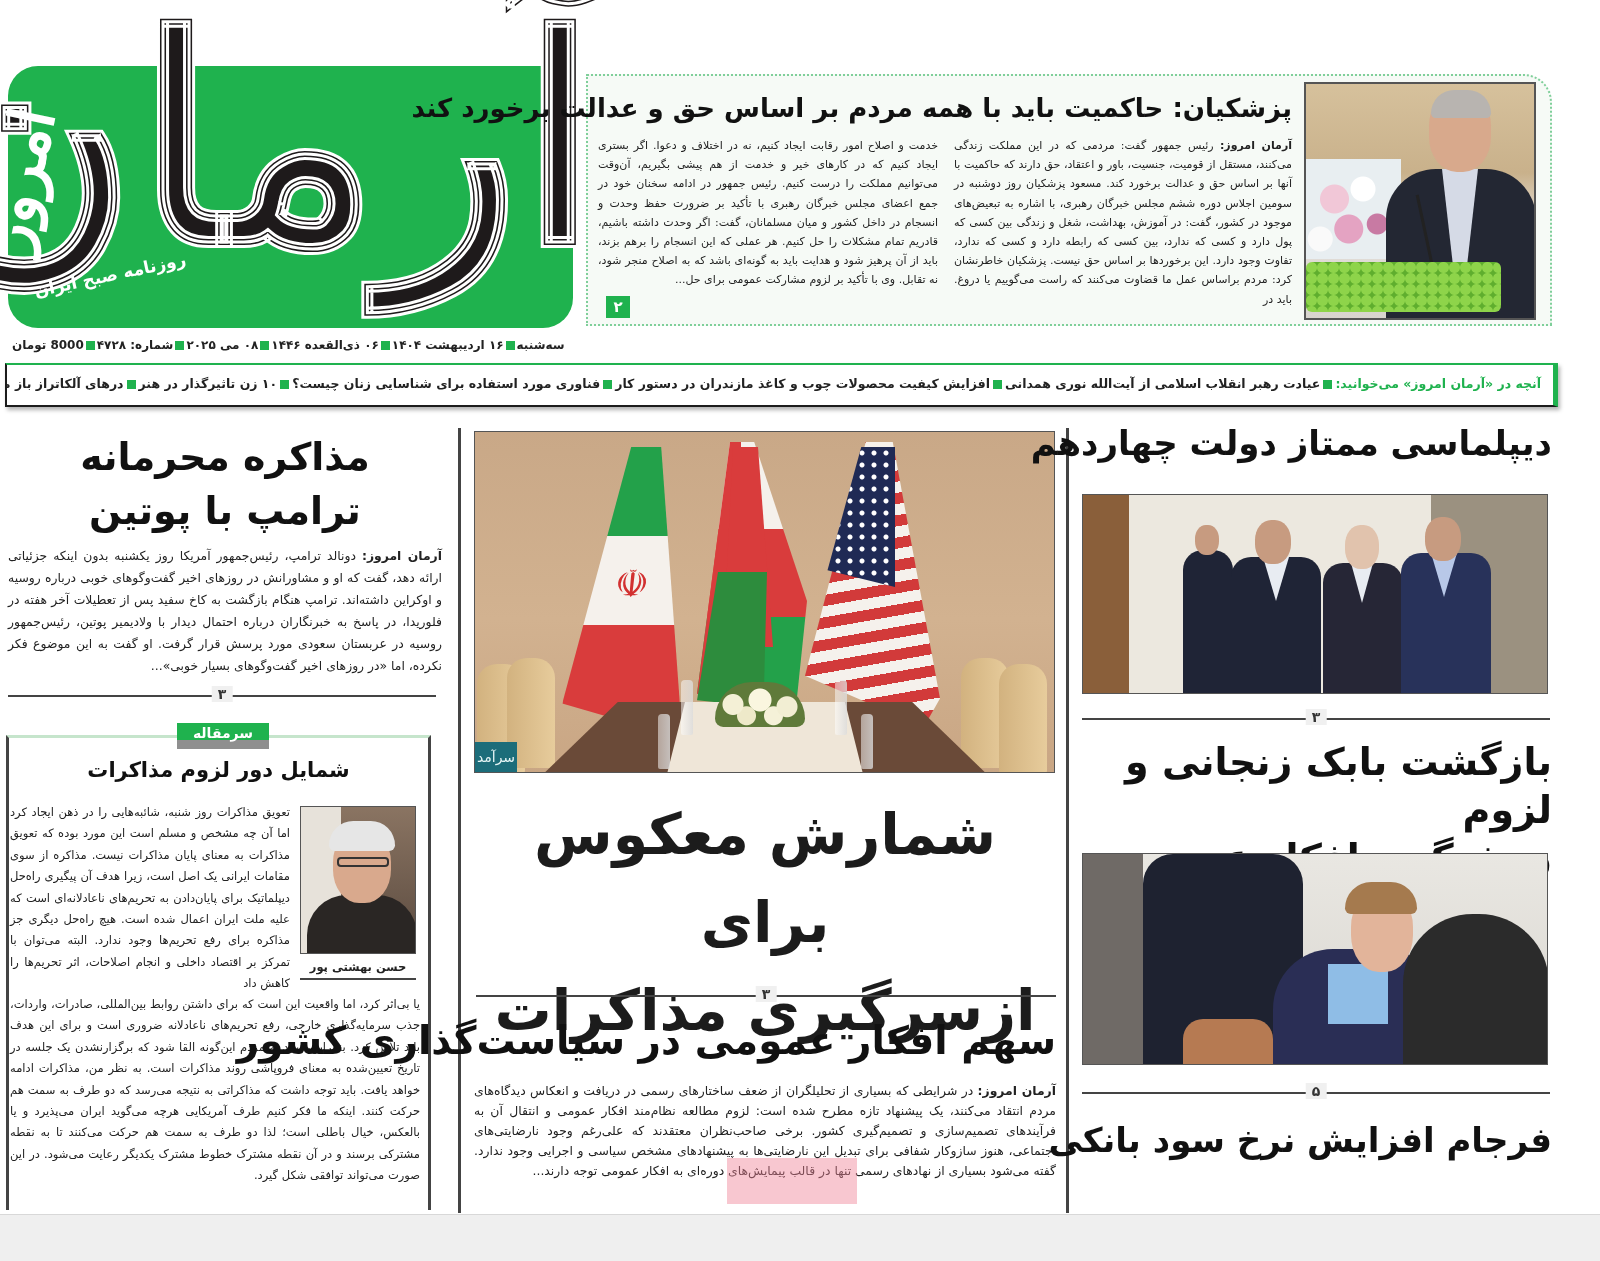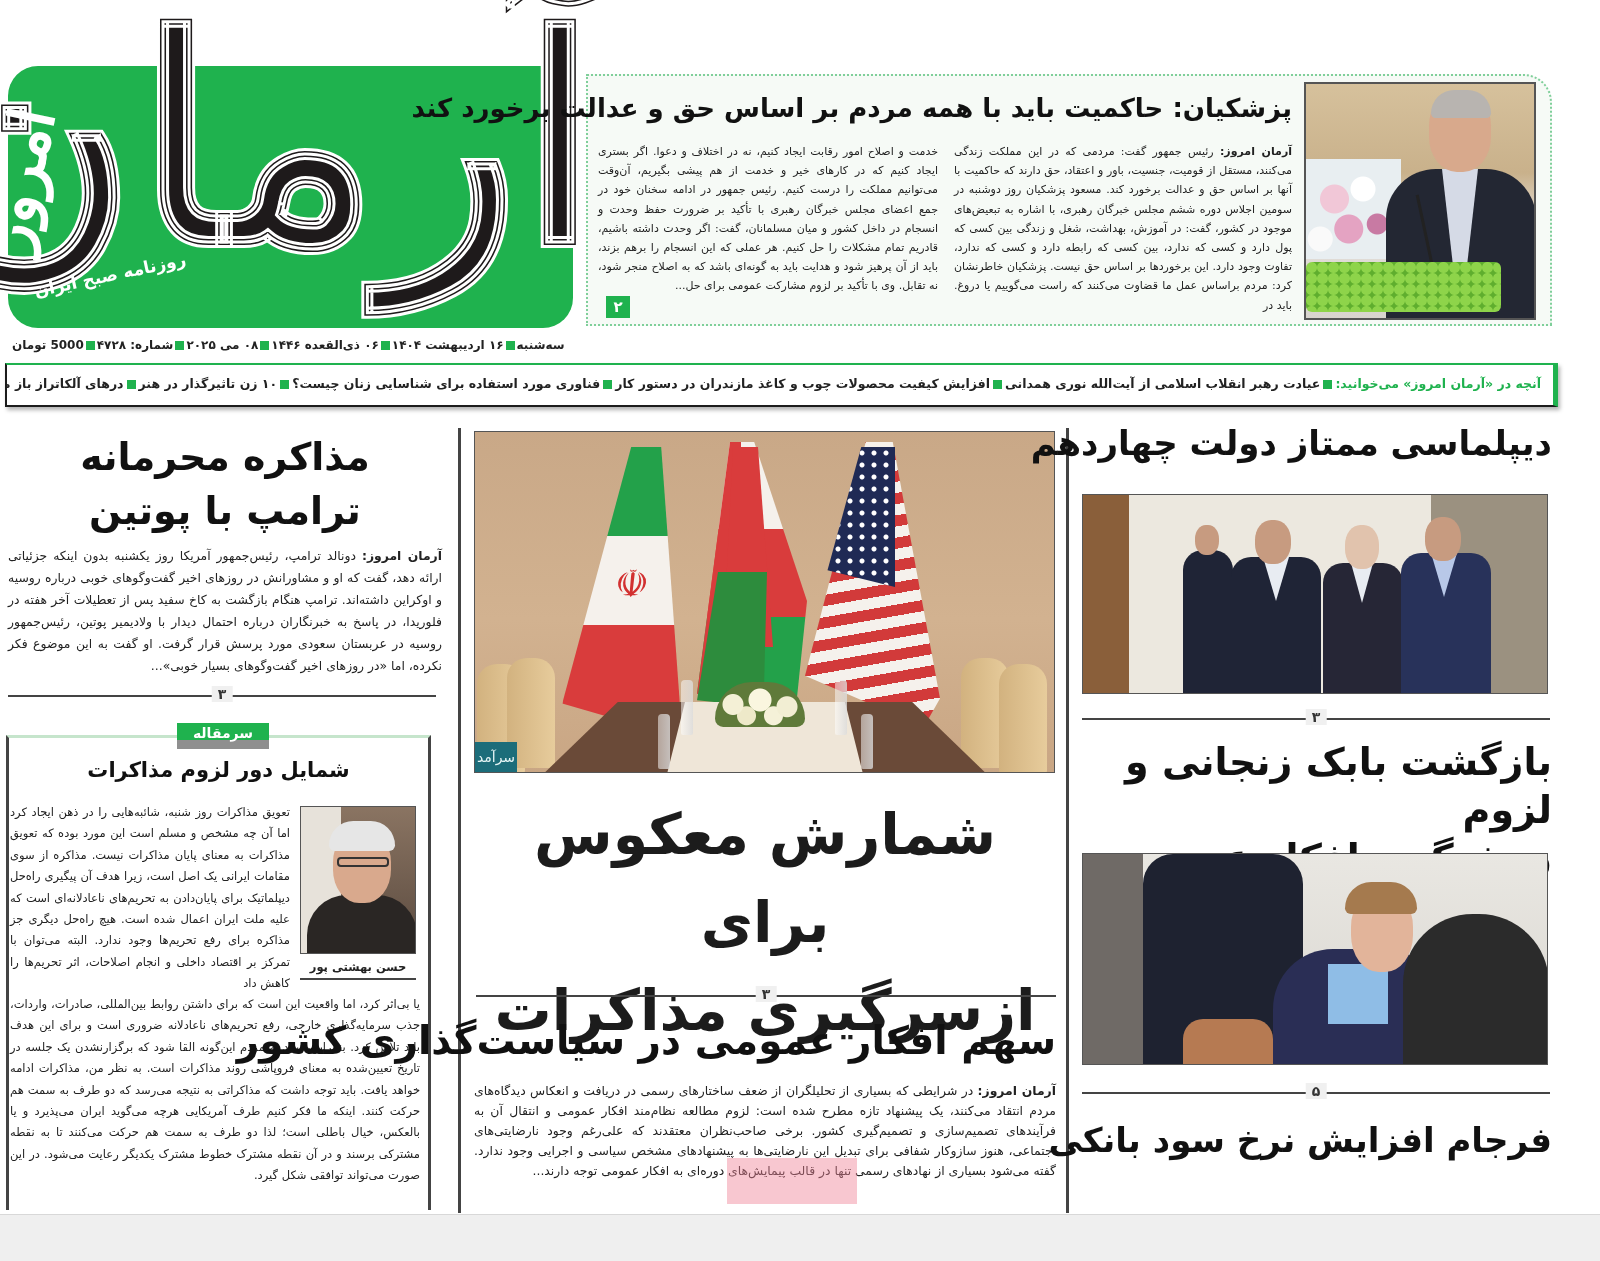--- a/index.html
+++ b/index.html
@@ -17,21 +17,21 @@
   #top-box { position: absolute; left: 586px; top: 74px; width: 966px; height: 252px; background: #f6faf6; border: 2px dotted #7fcf9a; border-radius: 0 28px 0 0; }
   #top-photo { position: absolute; right: 14px; top: 6px; width: 232px; height: 238px; border: 2px solid #555; overflow: hidden; background: linear-gradient(180deg,#d6c19c 0%,#c9b18b 38%,#e4e0da 60%,#d8d4cf 100%); }
   #top-photo .flowers { position: absolute; left: 0; top: 75px; width: 95px; height: 100px; background: radial-gradient(circle at 30% 40%,#f1c7d7 0 14px,transparent 15px), radial-gradient(circle at 60% 30%,#ffffff 0 12px,transparent 13px), radial-gradient(circle at 45% 70%,#e4a3c2 0 14px,transparent 15px), radial-gradient(circle at 15% 80%,#fafafa 0 12px,transparent 13px), radial-gradient(circle at 75% 65%,#c87aa3 0 10px,transparent 11px), #e8eef1; }
   #top-photo .person-body { position: absolute; left: 80px; top: 85px; width: 150px; height: 155px; background: #232733; border-radius: 50px 50px 0 0; }
   #top-photo .shirt { position: absolute; left: 136px; top: 85px; width: 36px; height: 95px; background: #d5dae6; clip-path: polygon(0 0,100% 0,70% 100%,30% 100%); }
   #top-photo .head { position: absolute; left: 123px; top: 10px; width: 62px; height: 78px; background: #d8a98c; border-radius: 40% 40% 45% 45%; }
   #top-photo .hair { position: absolute; left: 125px; top: 6px; width: 60px; height: 28px; background: #b8b4b0; border-radius: 30px 30px 6px 6px; }
   #top-photo .hedge { position: absolute; left: 0; top: 178px; width: 195px; height: 50px; background: radial-gradient(circle,#8ed44a 0 5px,#5fae2e 6px) 0 0/11px 11px; border-radius: 6px; }
   #top-photo .mic { position: absolute; left: 118px; top: 110px; width: 3px; height: 80px; background: #222; transform: rotate(-12deg); }
   #top-headline { position: absolute; right: 258px; top: 12px; width: 700px; font-size: 26px; font-weight: bold; line-height: 40px; color: #111; direction: rtl; text-align: right; white-space: nowrap; letter-spacing: -0.5px; }
-  .top-col { position: absolute; top: 66px; font-size: 11px; line-height: 19.2px; color: #222; direction: rtl; text-align: justify; }
+  .top-col { position: absolute; top: 60px; font-size: 11px; line-height: 19.2px; color: #222; direction: rtl; text-align: justify; }
   #top-col-1 { right: 258px; width: 338px; }
   #top-col-2 { right: 612px; width: 340px; }
   #top-col-1 b { font-weight: bold; }
   #top-page-badge { position: absolute; left: 18px; bottom: 6px; width: 24px; height: 22px; background: #1fb24e; color: #fff; font-weight: bold; font-size: 15px; line-height: 22px; text-align: center; }
 
   
   #date-line { position: absolute; left: 12px; top: 338px; width: 800px; font-size: 12px; font-weight: bold; color: #222; direction: rtl; text-align: left; white-space: nowrap; }
   #date-line .sq { display: inline-block; width: 9px; height: 9px; background: #1fb24e; margin: 0 2px; vertical-align: middle; }
 
   
@@ -120,21 +120,21 @@
     <div class="mic"></div>
     <div class="hedge"></div>
   </div>
   <div id="top-headline">پزشکیان: حاکمیت باید با همه مردم بر اساس حق و عدالت برخورد کند</div>
   <div id="top-col-1" class="top-col"><b>آرمان امروز:</b> <span>رئیس جمهور گفت: مردمی که در این مملکت زندگی می‌کنند، مستقل از قومیت، جنسیت، باور و اعتقاد، حق دارند که حاکمیت با آنها بر اساس حق و عدالت برخورد کند. مسعود پزشکیان روز دوشنبه در سومین اجلاس دوره ششم مجلس خبرگان رهبری، با اشاره به تبعیض‌های موجود در کشور، گفت: در آموزش، بهداشت، شغل و زندگی بین کسی که پول دارد و کسی که ندارد، بین کسی که رابطه دارد و کسی که ندارد، تفاوت وجود دارد. این برخوردها بر اساس حق نیست. پزشکیان خاطرنشان کرد: مردم براساس عمل ما قضاوت می‌کنند که راست می‌گوییم یا دروغ. باید در</span></div>
   <div id="top-col-2" class="top-col">خدمت و اصلاح امور رقابت ایجاد کنیم، نه در اختلاف و دعوا. اگر بستری ایجاد کنیم که در کارهای خیر و خدمت از هم پیشی بگیریم، آن‌وقت می‌توانیم مملکت را درست کنیم. رئیس جمهور در ادامه سخنان خود در جمع اعضای مجلس خبرگان رهبری با تأکید بر ضرورت حفظ وحدت و انسجام در داخل کشور و میان مسلمانان، گفت: اگر وحدت داشته باشیم، قادریم تمام مشکلات را حل کنیم. هر عملی که این انسجام را برهم بزند، باید از آن پرهیز شود و هدایت باید به گونه‌ای باشد که به اصلاح منجر شود، نه تقابل. وی با تأکید بر لزوم مشارکت عمومی برای حل...</div>
   <div id="top-page-badge">۲</div>
 </div>
 
 <div id="date-line">
-  <span>سه‌شنبه</span><span class="sq"></span><span>۱۶ اردیبهشت ۱۴۰۴</span><span class="sq"></span><span>۰۶ ذی‌القعده ۱۴۴۶</span><span class="sq"></span><span>۰۸ می ۲۰۲۵</span><span class="sq"></span><span>شماره: ۴۷۲۸</span><span class="sq"></span><span>5000 تومان</span>
+  <span>سه‌شنبه</span><span class="sq"></span><span>۱۶ اردیبهشت ۱۴۰۴</span><span class="sq"></span><span>۰۶ ذی‌القعده ۱۴۴۶</span><span class="sq"></span><span>۰۸ می ۲۰۲۵</span><span class="sq"></span><span>شماره: ۴۷۲۸</span><span class="sq"></span><span>8000 تومان</span>
 </div>
 
 <div id="ticker">
   <div id="ticker-inner">
     <span id="ticker-lead">آنچه در «آرمان امروز» می‌خوانید:</span><span class="tsq"></span><span>عیادت رهبر انقلاب اسلامی از آیت‌الله نوری همدانی</span><span class="tsq"></span><span>افزایش کیفیت محصولات چوب و کاغذ مازندران در دستور کار</span><span class="tsq"></span><span>فناوری مورد استفاده برای شناسایی زنان چیست؟</span><span class="tsq"></span><span>۱۰ زن تاثیرگذار در هنر</span><span class="tsq"></span><span>درهای آلکاتراز باز می‌شود</span>
   </div>
 </div>
 
 <div class="vrule" style="left:458px; top:428px; height:785px;"></div>
 <div class="vrule" style="left:1066px; top:428px; height:785px;"></div>

